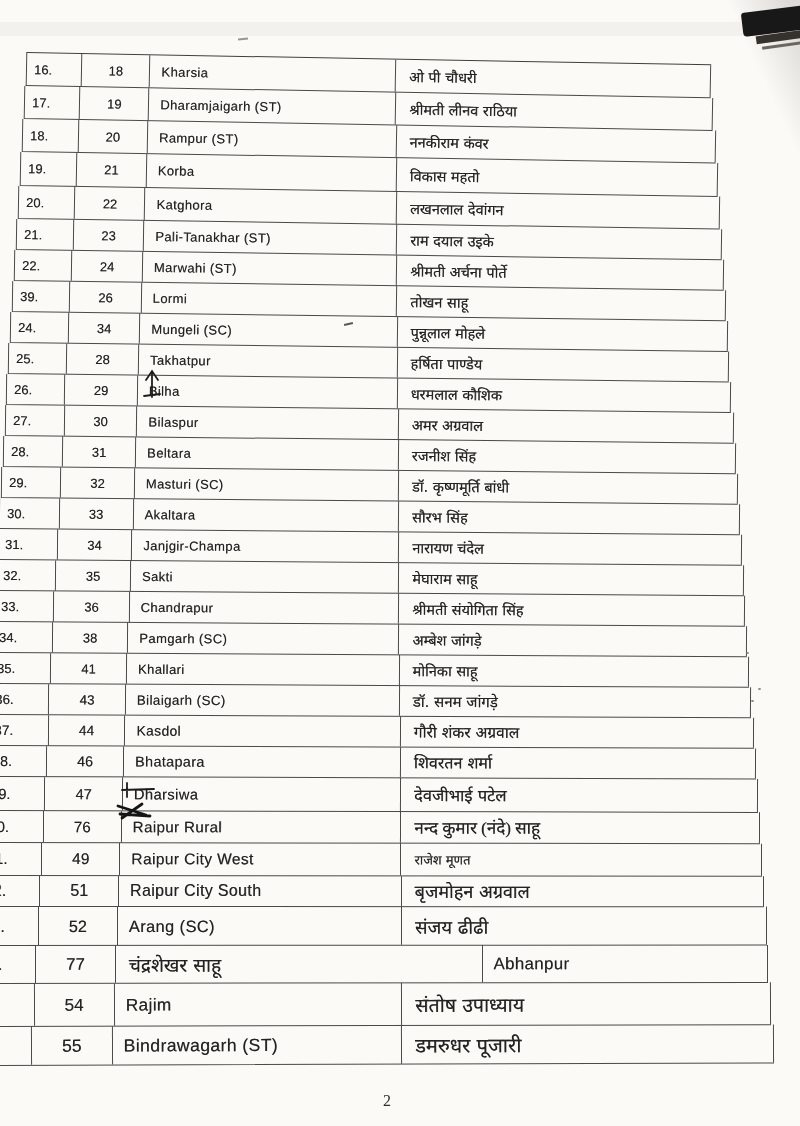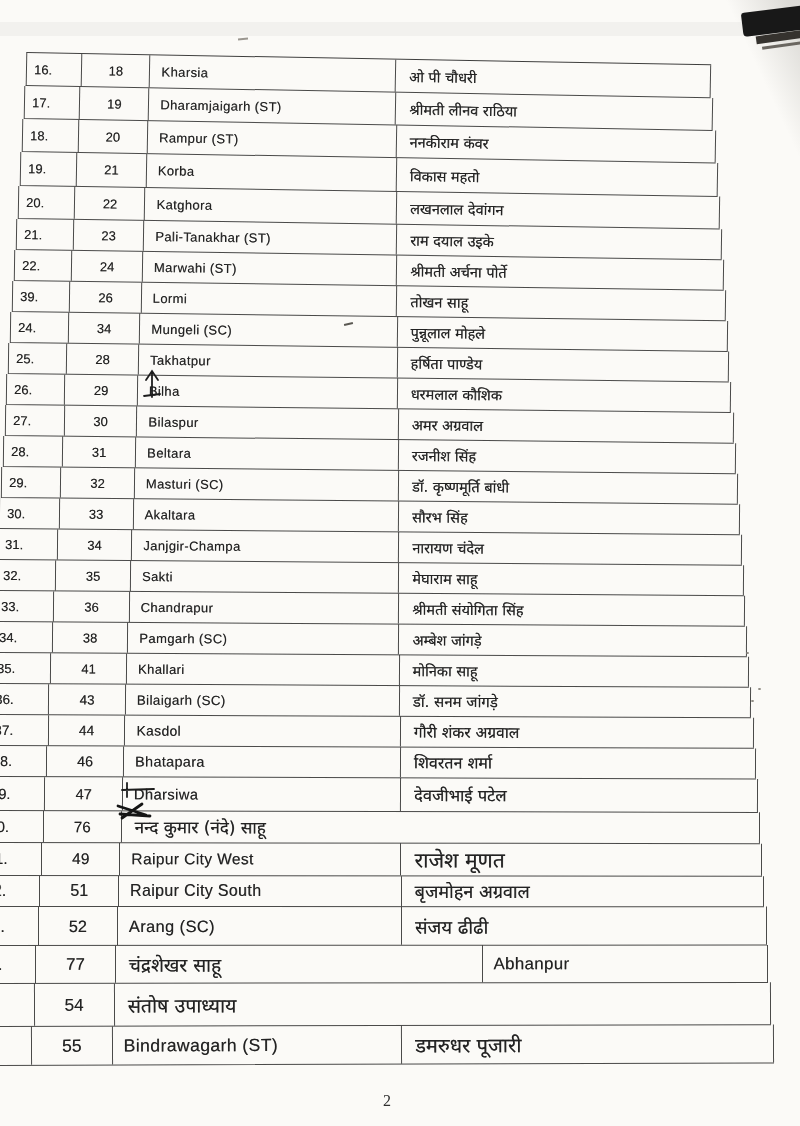--- a/index.html
+++ b/index.html
@@ -204,27 +204,28 @@
   </div>
       <div class="row" style="height: 34px; margin-left: -18.4px; width: 775.9px; transform: rotate(0.14deg); font-size: 14.7px;">
     <div class="cell c-sl">39.</div>
     <div class="cell c-no">47</div>
     <div class="cell c-name">Dharsiwa</div>
     <div class="cell c-cand" style="font-size: 16.5px;">देवजीभाई पटेल</div>
   </div>
       <div class="row" style="height: 32px; margin-left: -20.4px; width: 780.1px; transform: rotate(0.09deg); font-size: 15.1px;">
     <div class="cell c-sl">40.</div>
     <div class="cell c-no">76</div>
-    <div class="cell c-cand" style="font-size: 17px;">नन्द कुमार (नंदे) साहू</div>
+    <div class="cell c-name">Raipur Rural</div>
+    <div class="cell c-cand" style="font-size: 17px; font-family: Liberation Serif, serif;">नन्द कुमार (नंदे) साहू</div>
   </div>
       <div class="row" style="height: 33px; margin-left: -22.4px; width: 784.1px; transform: rotate(0.05deg); font-size: 15.5px;">
     <div class="cell c-sl">41.</div>
     <div class="cell c-no">49</div>
     <div class="cell c-name">Raipur City West</div>
-    <div class="cell c-cand" style="font-size: 21px;">राजेश मूणत</div>
+    <div class="cell c-cand" style="font-size: 13px;">राजेश मूणत</div>
   </div>
       <div class="row" style="height: 31px; margin-left: -24.3px; width: 788.1px; transform: rotate(0.02deg); font-size: 15.9px;">
     <div class="cell c-sl">42.</div>
     <div class="cell c-no">51</div>
     <div class="cell c-name">Raipur City South</div>
     <div class="cell c-cand" style="font-size: 18px;">बृजमोहन अग्रवाल</div>
   </div>
       <div class="row" style="height: 39px; margin-left: -26.5px; width: 792.5px; transform: rotate(-0.03deg); font-size: 16.4px;">
     <div class="cell c-sl">43.</div>
     <div class="cell c-no">52</div>
@@ -233,20 +234,21 @@
   </div>
       <div class="row" style="height: 38px; margin-left: -28.8px; width: 797.4px; transform: rotate(-0.08deg); font-size: 16.8px;">
     <div class="cell c-sl">44.</div>
     <div class="cell c-no">77</div>
     <div class="cell c-cand" style="font-size: 19px;">चंद्रशेखर साहू</div>
     <div class="cell c-name">Abhanpur</div>
   </div>
       <div class="row" style="height: 43px; margin-left: -31.3px; width: 802.4px; transform: rotate(-0.13deg); font-size: 17.2px;">
     <div class="cell c-sl">45.</div>
     <div class="cell c-no">54</div>
+    <div class="cell c-name">Rajim</div>
     <div class="cell c-cand" style="font-size: 19.5px;">संतोष उपाध्याय</div>
   </div>
       <div class="row" style="height: 39px; margin-left: -33.8px; width: 807.6px; transform: rotate(-0.18deg); font-size: 17.6px;">
     <div class="cell c-sl">46.</div>
     <div class="cell c-no">55</div>
     <div class="cell c-name">Bindrawagarh (ST)</div>
     <div class="cell c-cand" style="font-size: 20px;">डमरुधर पूजारी</div>
   </div>
     </div>
 

